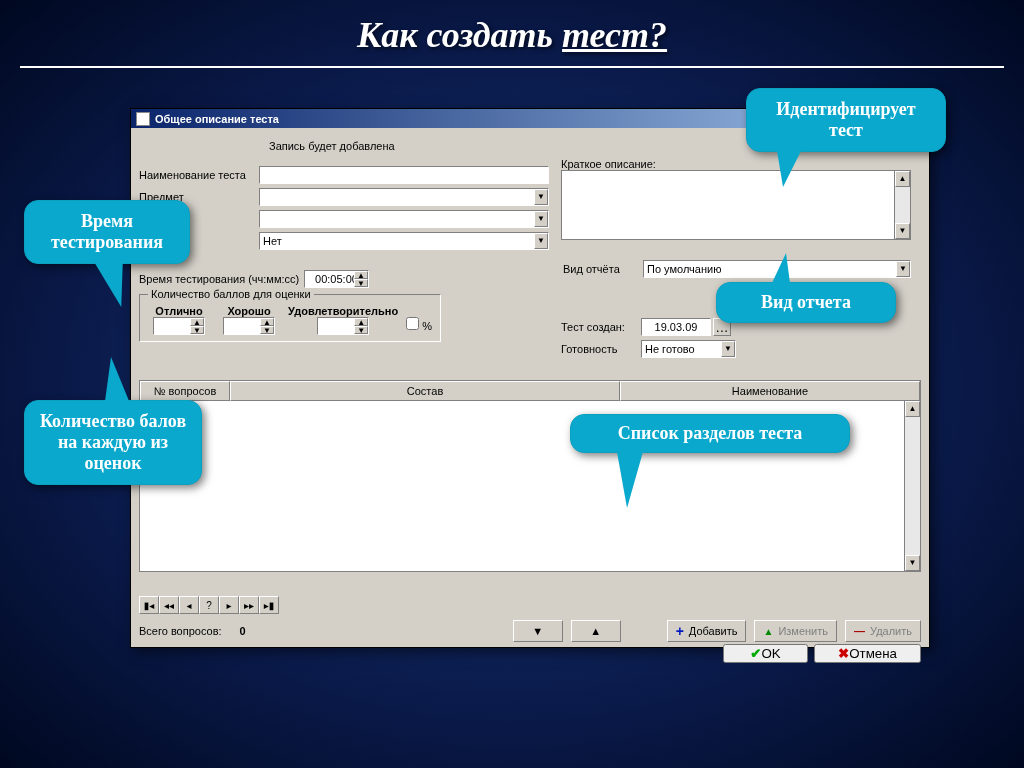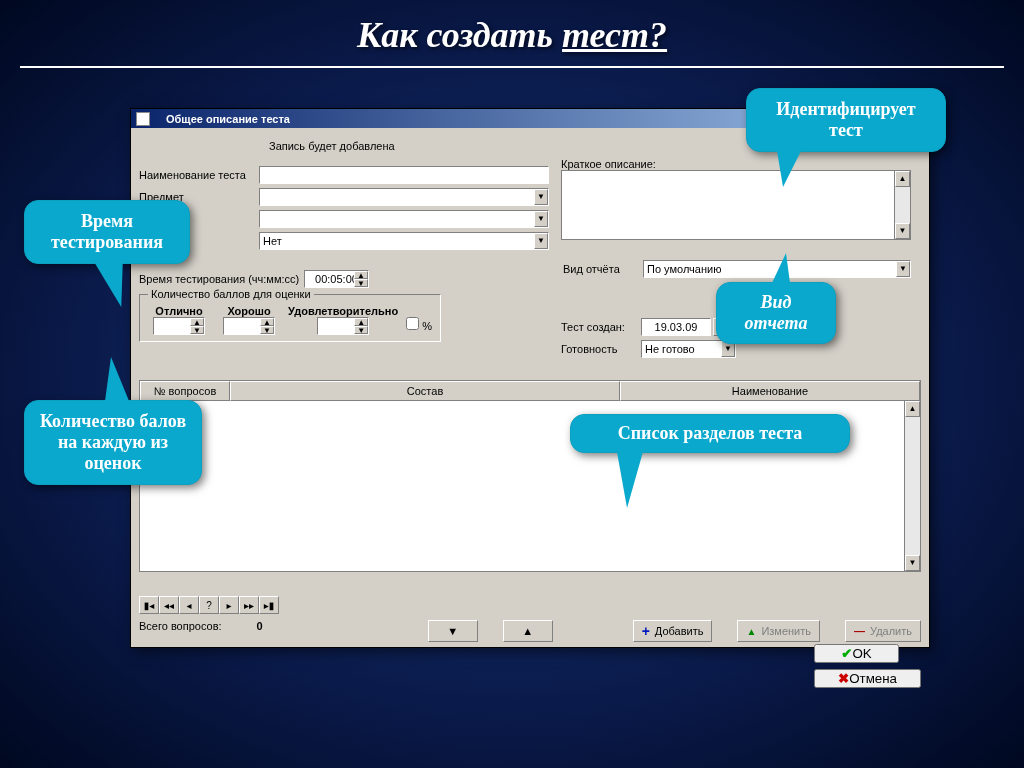--- a/index.html
+++ b/index.html
@@ -18,21 +18,21 @@
   .hr { border-top: 2px solid #fff; margin: 0 20px 18px; }
   .window {
     position: absolute; left: 130px; top: 108px; width: 800px; height: 540px;
     background: #d4d0c8; border: 1px solid #000;
     box-shadow: 4px 4px 12px rgba(0,0,0,.5);
     font-size: 11px; color: #000;
   }
   .titlebar {
     height: 19px; background: linear-gradient(to right,#0a246a,#a6caf0);
     color: #fff; font-weight: bold; font-size: 11px; padding: 3px 5px;
-    display: flex; align-items: center; gap: 16px;
+    display: flex; align-items: center; gap: 5px;
   }
   .titlebar .ticon { width:14px; height:14px; background:#fff; border:1px solid #888; }
   .client { position: relative; padding: 12px 8px; }
   .row { display: flex; align-items: center; margin-bottom: 4px; }
   .lbl { width: 120px; font-size: 11px; }
   .inp { background:#fff; border:1px solid #808080; border-right-color:#fff; border-bottom-color:#fff; height:18px; padding:1px 3px; font-size:11px; }
   .combo { position: relative; }
   .combo .cbtn, .spin .sbtn {
     position:absolute; right:1px; top:1px; width:14px; height:16px;
     background:#d4d0c8; border:1px solid #fff; border-right-color:#808080; border-bottom-color:#808080;
@@ -53,27 +53,27 @@
   .scrollbar { position:absolute; right:0; top:0; width:16px; height:100%; background:#d4d0c8; border-left:1px solid #808080; }
   .scrollbar .arr { height:16px; background:#d4d0c8; border:1px solid #fff; border-right-color:#808080; border-bottom-color:#808080; text-align:center; font-size:8px; line-height:14px; }
   .scrollbar .track { height:calc(100% - 32px); background:#e8e8e8; }
   .grid { position:absolute; left:8px; top:252px; width:782px; border:1px solid #808080; }
   .grid-hdr { display:flex; background:#d4d0c8; }
   .grid-hdr div { border:1px solid #fff; border-right-color:#808080; border-bottom-color:#808080; padding:3px 6px; font-size:11px; text-align:center; }
   .grid-body { height:170px; background:#fff; position:relative; }
   .grid-body .scrollbar { height:100%; }
   .nav { position:absolute; left:8px; top:468px; display:flex; gap:0; }
   .nav button { width:20px; height:18px; background:#d4d0c8; border:1px solid #fff; border-right-color:#808080; border-bottom-color:#808080; font-size:10px; }
-  .footer { position:absolute; left:8px; top:492px; width:782px; display:flex; align-items:flex-start; gap:25px; }
+  .footer { position:absolute; left:8px; top:492px; width:782px; display:flex; align-items:center; gap:8px; }
   .footer .btn {
     height:22px; padding:2px 8px; background:#d4d0c8;
     border:1px solid #fff; border-right-color:#808080; border-bottom-color:#808080;
     display:inline-flex; align-items:center; gap:5px; font-size:11px;
   }
-  .footer2 { position:absolute; right:8px; top:516px; display:flex; gap:6px;flex-direction:column; }
+  .footer2 { position:absolute; right:8px; top:516px; display:flex; gap:6px; }
   .disabled { color:#808080; }
   .callout {
     position:absolute; background:#0aa8cc; color:#fff; text-align:center;
     font-family:"Times New Roman",serif; font-weight:bold; font-size:18px;
     border-radius:14px; padding:10px 14px; box-shadow:3px 3px 8px rgba(0,0,0,.5);
     border:1px solid #0aa0c0;
   }
   .callout .tail {
     position:absolute; width:0; height:0;
   }
@@ -219,21 +219,21 @@
 </div>
 
 <div class="callout" style="left:746px; top:88px; width:200px;">
   <span>Идентифицирует тест</span>
   <span class="tail tail-down" style="left:30px; top:100%; border-top:36px solid #0aa8cc; border-left:6px solid transparent; border-right:18px solid transparent;"></span>
 </div>
 <div class="callout" style="left:24px; top:200px; width:166px;">
   <span>Время тестирования</span>
   <span class="tail" style="left:80px; top:100%; width:0;height:0;border-top:44px solid #0aa8cc; border-left:6px solid transparent; border-right:22px solid transparent; transform:skewX(25deg);"></span>
 </div>
-<div class="callout" style="left:716px; top:282px; width:120px; padding:9px 12px;font-style:italic;">
+<div class="callout" style="left:716px; top:282px; width:180px; padding:9px 12px;">
   <span>Вид отчета</span>
   <span class="tail tail-up" style="left:55px; bottom:100%; border-bottom:30px solid #0aa8cc; border-left:14px solid transparent; border-right:4px solid transparent;"></span>
 </div>
 <div class="callout" style="left:24px; top:400px; width:178px;">
   <span>Количество балов на каждую из оценок</span>
   <span class="tail tail-up" style="left:80px; bottom:100%; border-bottom:44px solid #0aa8cc; border-left:6px solid transparent; border-right:18px solid transparent;"></span>
 </div>
 <div class="callout" style="left:570px; top:414px; width:280px; padding:8px 12px;">
   <span>Список разделов теста</span>
   <span class="tail" style="left:40px; top:100%; width:0;height:0;border-top:56px solid #0aa8cc; border-left:22px solid transparent; border-right:4px solid transparent; transform:skewX(-12deg);"></span>

